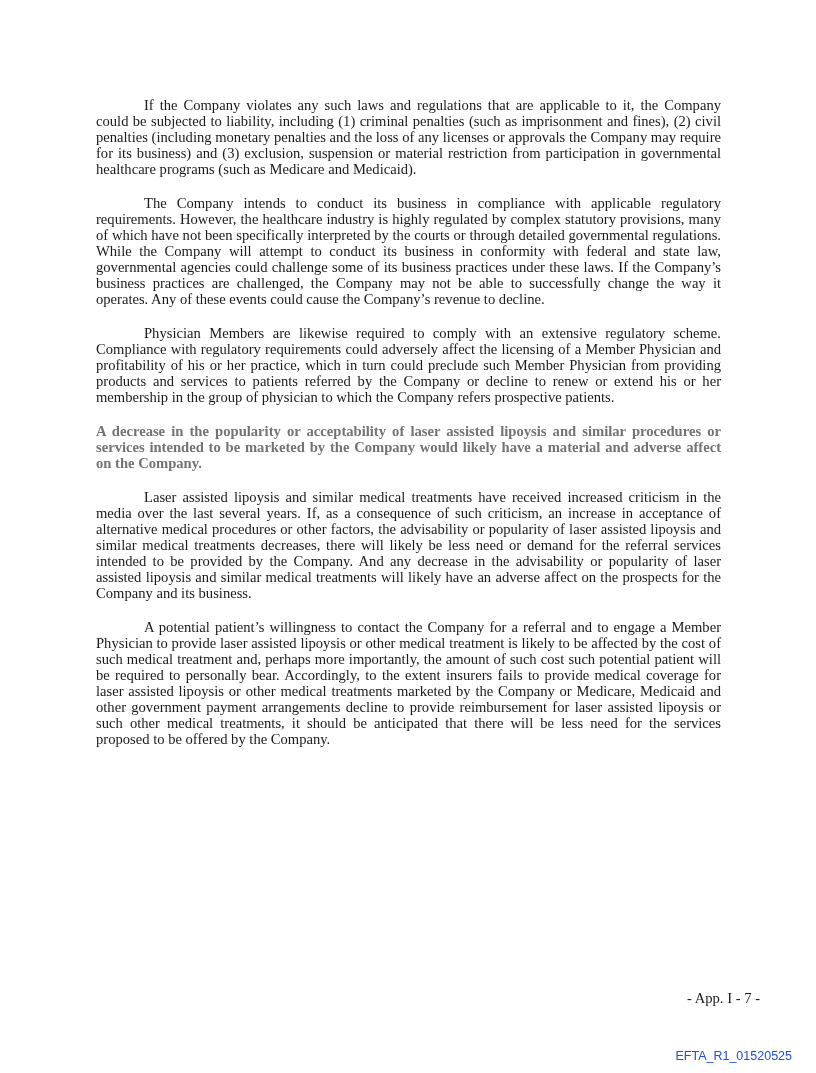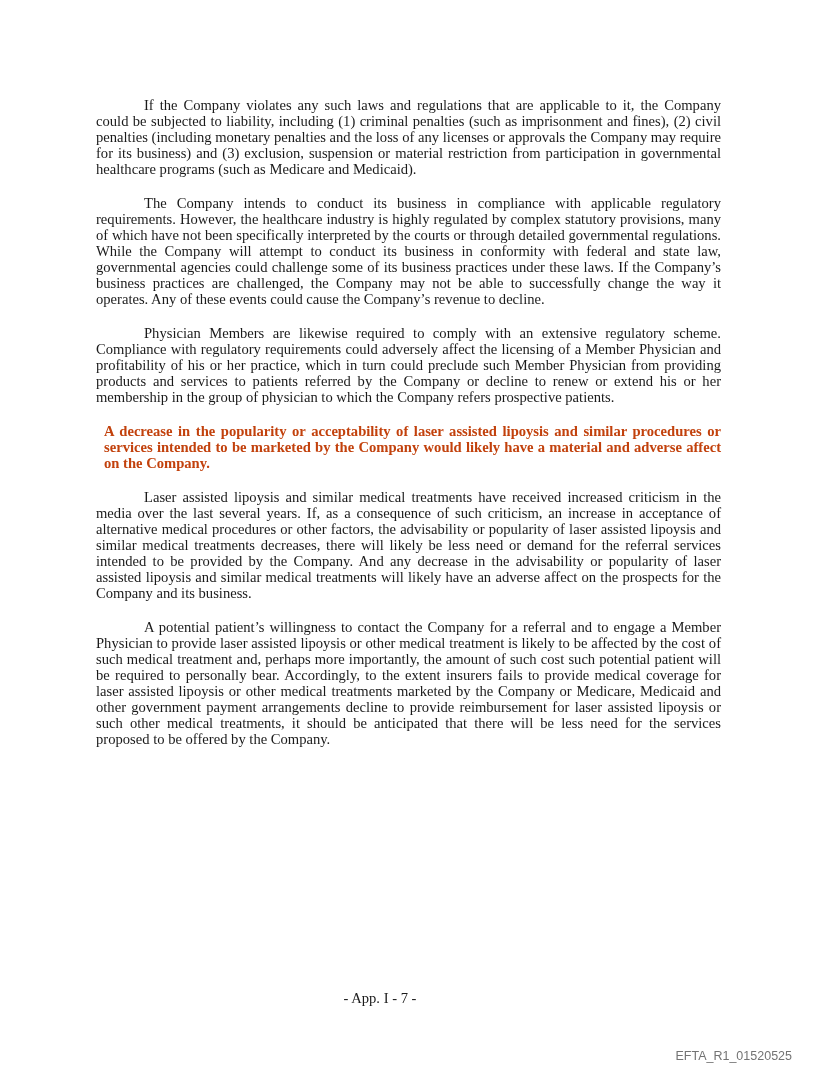--- a/index.html
+++ b/index.html
@@ -2,28 +2,28 @@
 <html><head>
 <meta charset="utf-8">
 <style>
   html, body { margin: 0; padding: 0; background: #ffffff; }
   body { width: 816px; height: 1073px; position: relative; overflow: hidden; }
   .page {
     position: absolute; left: 96px; top: 97px; width: 625px;
     font-family: "Liberation Serif", serif; font-size: 14.6px; line-height: 16px; color: #1a1a1a;
   }
   .para { margin: 0 0 18px 0; text-align: justify; text-indent: 48px; }
-  .heading { margin: 0 0 18px 8px; text-align: justify; font-weight: bold; color: #c2410c; }
+  .heading { margin: 0 0 18px 0; text-align: justify; font-weight: bold; color: #737373; }
   .footer-page {
-    position: absolute; left: 0; width: 760px; top: 990px; text-align: center;
+    position: absolute; left: 0; width: 760px; top: 990px; text-align: right;
     font-family: "Liberation Serif", serif; font-size: 14.6px; color: #1a1a1a;
   }
   .doc-id {
     position: absolute; right: 24px; top: 1049px;
-    font-family: "Liberation Sans", sans-serif; font-size: 12.5px; color: #737373;
+    font-family: "Liberation Sans", sans-serif; font-size: 12.5px; color: #1d4ed8;
   }
 </style>
 </head>
 <body>
 
 <div class="page">
   <p class="para">If the Company violates any such laws and regulations that are applicable to it, the Company could be subjected to liability, including (1) criminal penalties (such as imprisonment and fines), (2) civil penalties (including monetary penalties and the loss of any licenses or approvals the Company may require for its business) and (3) exclusion, suspension or material restriction from participation in governmental healthcare programs (such as Medicare and Medicaid).</p>
   <p class="para">The Company intends to conduct its business in compliance with applicable regulatory requirements.  However, the healthcare industry is highly regulated by complex statutory provisions, many of which have not been specifically interpreted by the courts or through detailed governmental regulations. While the Company will attempt to conduct its business in conformity with federal and state law, governmental agencies could challenge some of its business practices under these laws.  If the Company’s business practices are challenged, the Company may not be able to successfully change the way it operates.  Any of these events could cause the Company’s revenue to decline.</p>
   <p class="para">Physician Members are likewise required to comply with an extensive regulatory scheme. Compliance with regulatory requirements could adversely affect the licensing of a Member Physician and profitability of his or her practice, which in turn could preclude such Member Physician from providing products and services to patients referred by the Company or decline to renew or extend his or her membership in the group of physician to which the Company refers prospective patients.</p>
   <p class="heading">A decrease in the popularity or acceptability of laser assisted lipoysis and similar procedures or services intended to be marketed by the Company would likely have a material and adverse affect on the Company.</p>

